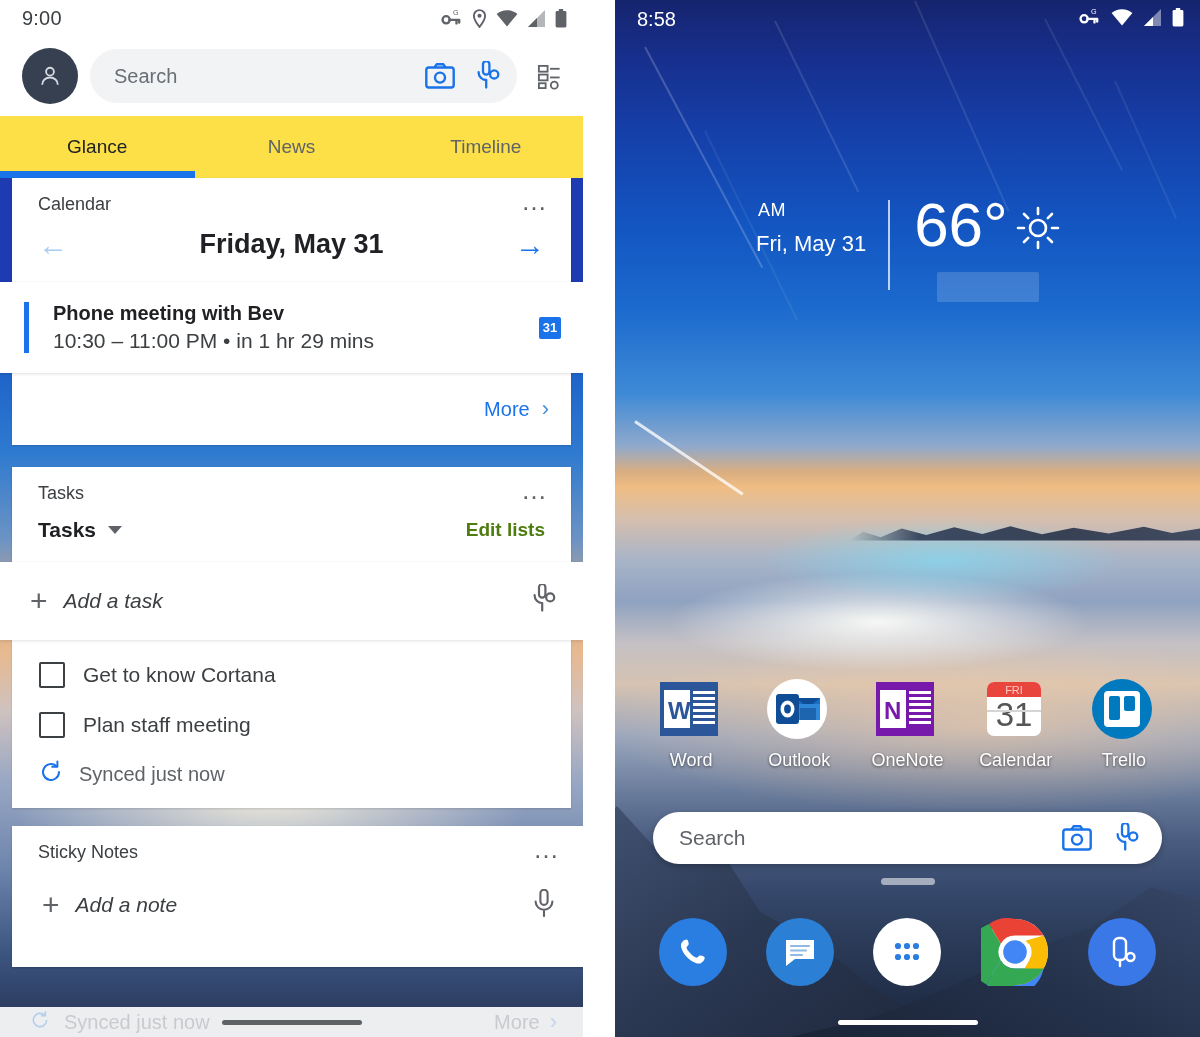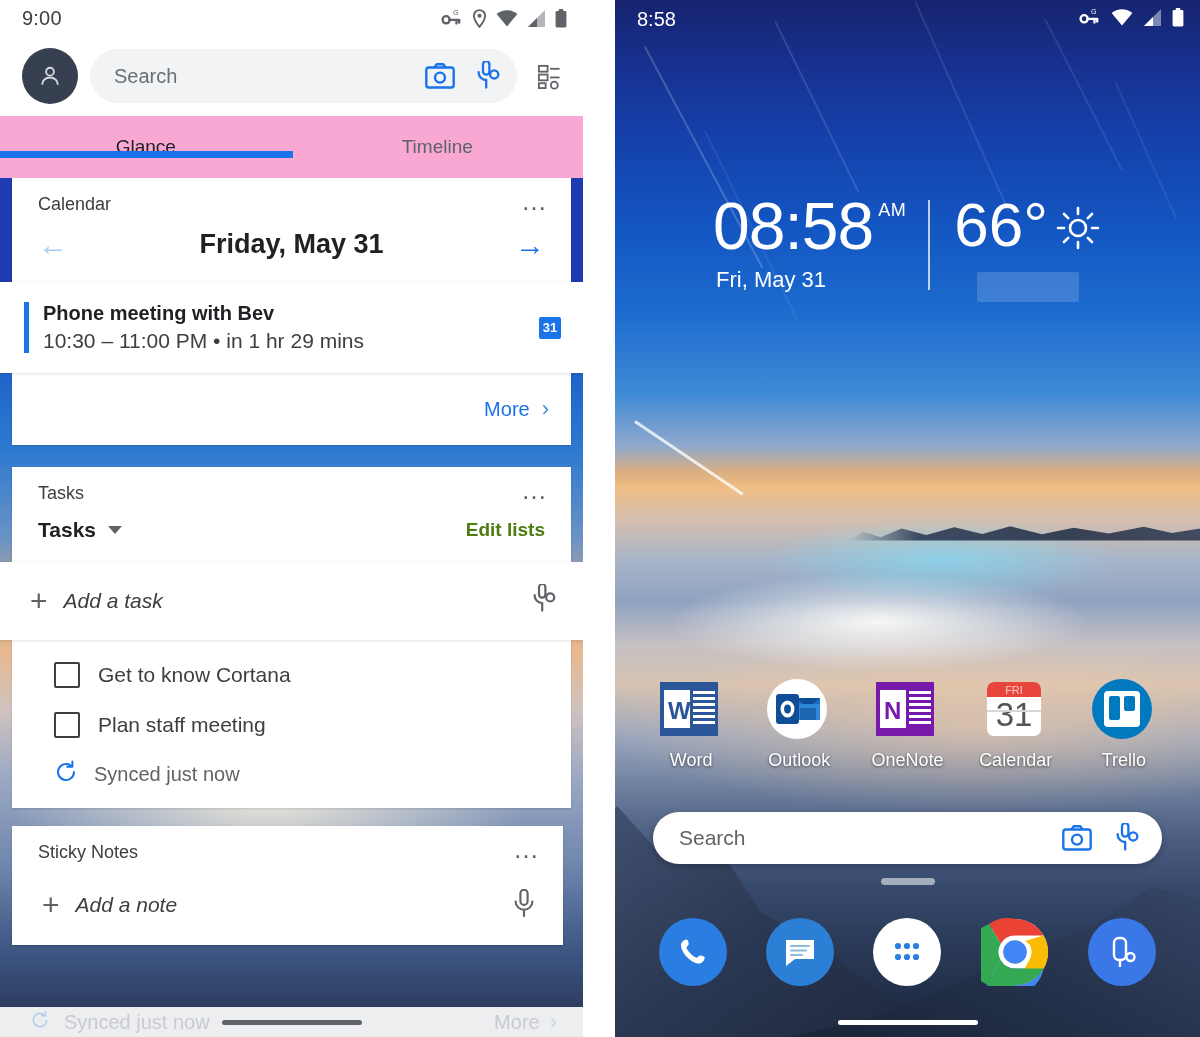--- a/index.html
+++ b/index.html
@@ -46,21 +46,21 @@
   }
   .searchbox {
     flex:1 1 auto; height:54px; border-radius:27px; background:#f1f3f4;
     display:flex; align-items:center; padding: 0 16px 0 24px; gap: 16px;
   }
   .search-ph { flex:1 1 auto; font-size:20px; color:#6a6f75; }
   .icon-btn { display:flex; align-items:center; justify-content:center; flex:0 0 auto; }
   .settings-icn { width:40px; display:flex; justify-content:center; flex:0 0 auto; }
 
   
-  .l-tabs { position:relative; height: 62px; display:flex; background:#f9a8d4;align-items:center; }
+  .l-tabs { position:relative; height: 62px; display:flex; background:#fde047; }
   .l-tab {
     flex:1 1 0; display:flex; align-items:center; justify-content:center;
     font-size:19px; color:#5f6368; position:relative;
   }
   .l-tab.active { color:#202124; }
   .l-tab.active::after{
     content:""; position:absolute; left:-1px; right:-1px; bottom:0; height:7px;
     background:#1a73e8;
   }
   .tabs-underline{
@@ -91,21 +91,21 @@
     display:flex; align-items:center; justify-content:space-between;
     padding: 14px 26px 22px 26px;
   }
   .cal-date { font-size:27px; font-weight:bold; color:#202124; }
   .arrow { font-size:30px; line-height:1; }
   .arrow.prev { color:#a8cdf0; }
   .arrow.next { color:#1a73e8; }
 
   .event-row {
     position:relative; background:#fff; width:583px; left:0;
-    display:flex; align-items:center; padding: 20px 22px 20px 24px; gap: 14px;
+    display:flex; align-items:center; padding: 20px 22px 20px 24px; gap: 24px;
     box-shadow: 0 1px 3px rgba(0,0,0,.12);
   }
   .event-bar { width:5px; align-self:stretch; background:#1a73e8; flex:0 0 auto; }
   .event-txt { flex:1 1 auto; }
   .event-title { font-size:20px; font-weight:bold; color:#202124; margin-bottom:4px; }
   .event-sub { font-size:21px; color:#3c4043; }
   .gcal-badge {
     width:22px;height:22px;border-radius:2px;background:#1a73e8;color:#fff;
     font-size:13px; font-weight:bold; display:flex; align-items:center;
     justify-content:center; flex:0 0 auto;
@@ -130,29 +130,29 @@
 
   .addrow {
     position:relative; width:583px; left:0; background:#fff;
     display:flex; align-items:center; justify-content:space-between;
     padding: 22px 26px 22px 30px; box-shadow: 0 1px 3px rgba(0,0,0,.12);
   }
   .addrow-left { display:flex; align-items:center; gap:16px; }
   .plus { font-size:30px; color:#5f6368; line-height:1; font-weight:300; }
   .addrow-label { font-size:21px; color:#3c4043;font-style:italic; }
 
-  .tasklist { margin: 0 12px; background:#fff; padding: 10px 0 14px 16px; box-shadow:0 1px 2px rgba(0,0,0,.15); }
+  .tasklist { margin: 0 12px; background:#fff; padding: 10px 0 14px 1px; box-shadow:0 1px 2px rgba(0,0,0,.15); }
   .task-item { display:flex; align-items:center; gap:18px; padding: 12px 26px; }
   .cbox { width:26px;height:26px;border:2.5px solid #3c4043;border-radius:2px; flex:0 0 auto; }
   .task-label { font-size:21px; color:#3c4043; }
   .sync-row { display:flex; align-items:center; gap:16px; padding: 10px 26px 6px 26px; }
   .sync-label { font-size:20px; color:#5f6368; }
 
   
-  .sticky-card { margin: 18px 20px 0 12px; padding-bottom: 2px; }
+  .sticky-card { margin: 18px 0 0 12px; padding-bottom: 24px; }
   .note-row { display:flex; align-items:center; justify-content:space-between; padding: 26px 26px 22px 30px; }
 
   
   .ghost-row {
     position:absolute; left:0; right:0; bottom:0; height:30px; background:#eceef0;
     display:flex; align-items:center; justify-content:space-between;
     padding: 0 26px 0 30px;
   }
   .ghost-left { display:flex; align-items:center; gap:14px; opacity:.25; }
   .ghost-txt { font-size:20px; color:#5f6368; }
@@ -349,20 +349,23 @@
           </svg>
       </span>
     </div>
 
     <div class="l-tabs">
       <div class="tabs-underline"></div>
       <div class="l-tab active">
           <span>Glance</span>
         </div>
       <div class="l-tab">
+          <span>News</span>
+        </div>
+      <div class="l-tab">
           <span>Timeline</span>
         </div>
     </div>
 
     <div class="cal-border"></div>
 
     <div class="l-cards">
 
       <div class="card cal-card">
         <div class="card-head">
@@ -523,21 +526,20 @@
               <rect x="3.8" y="0" width="4.4" height="2.2" fill="#fff"></rect>
               <rect x="0.6" y="2" width="10.8" height="16.5" rx="1.4" fill="#fff"></rect>
             </svg>
         </span>
       </div>
     </div>
 
     <div class="clockwidget">
       <div class="cw-left">
         <div class="cw-time">
-          <span class="cw-hm">08:58</span>
           <span class="cw-ampm">AM</span>
         </div>
         <div class="cw-date">Fri, May 31</div>
       </div>
       <div class="cw-sep"></div>
       <div class="cw-right">
         <div class="cw-temprow">
           <span class="cw-temp">66°</span>
           <span style="margin-top:8px;">
             <svg width="48" height="48" viewBox="0 0 48 48">

